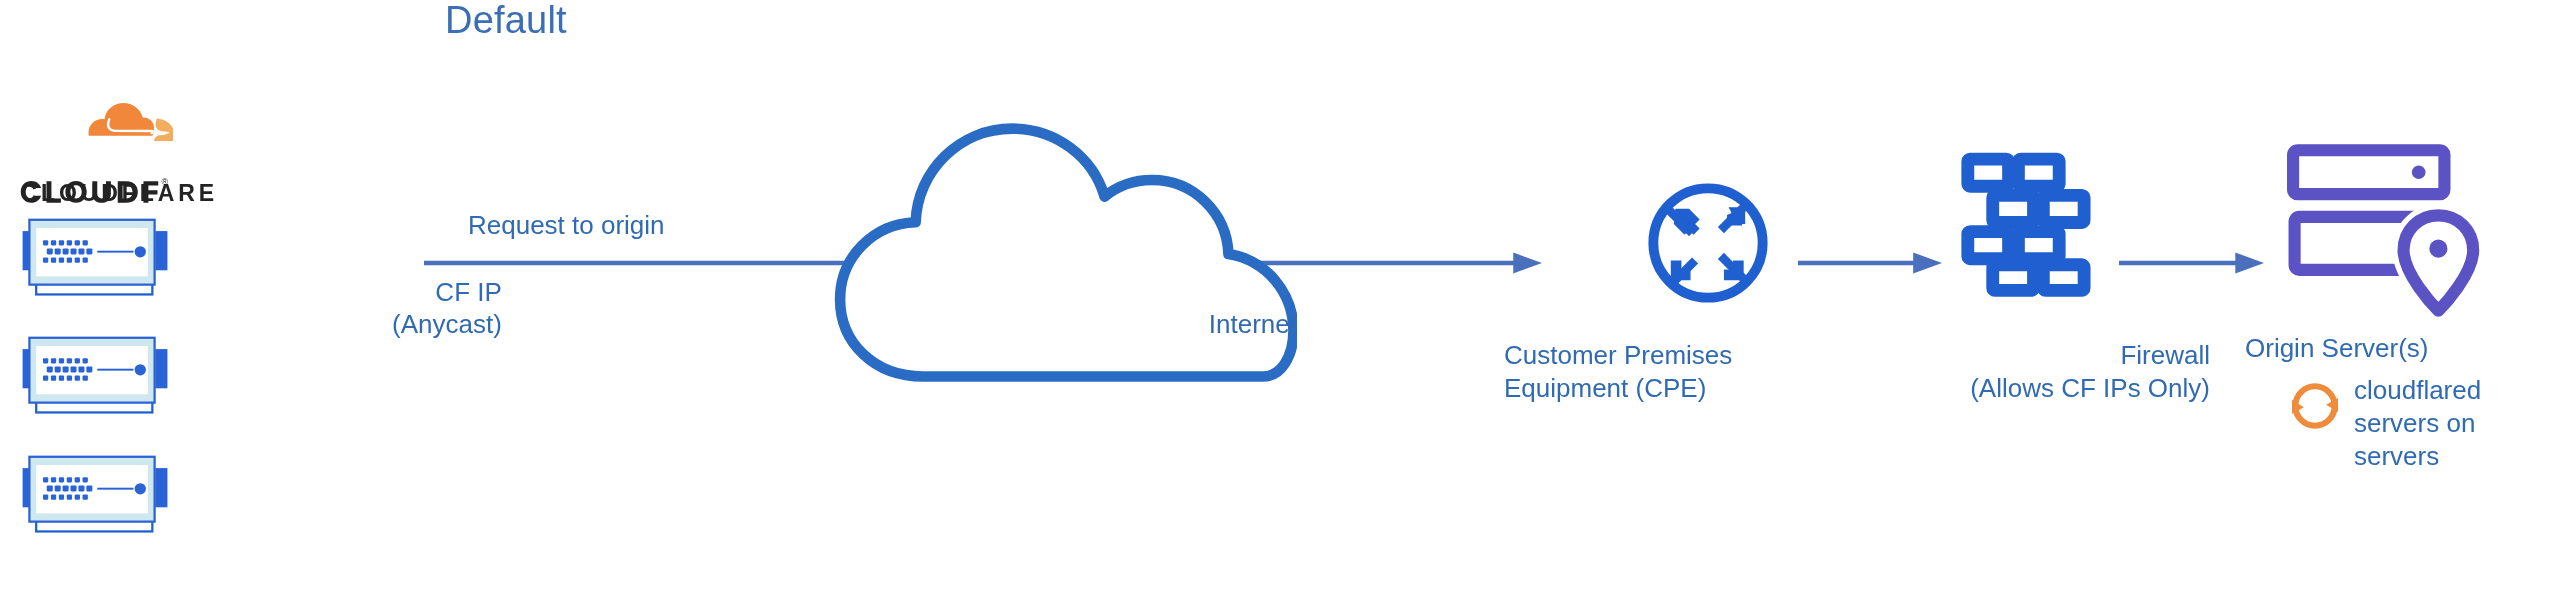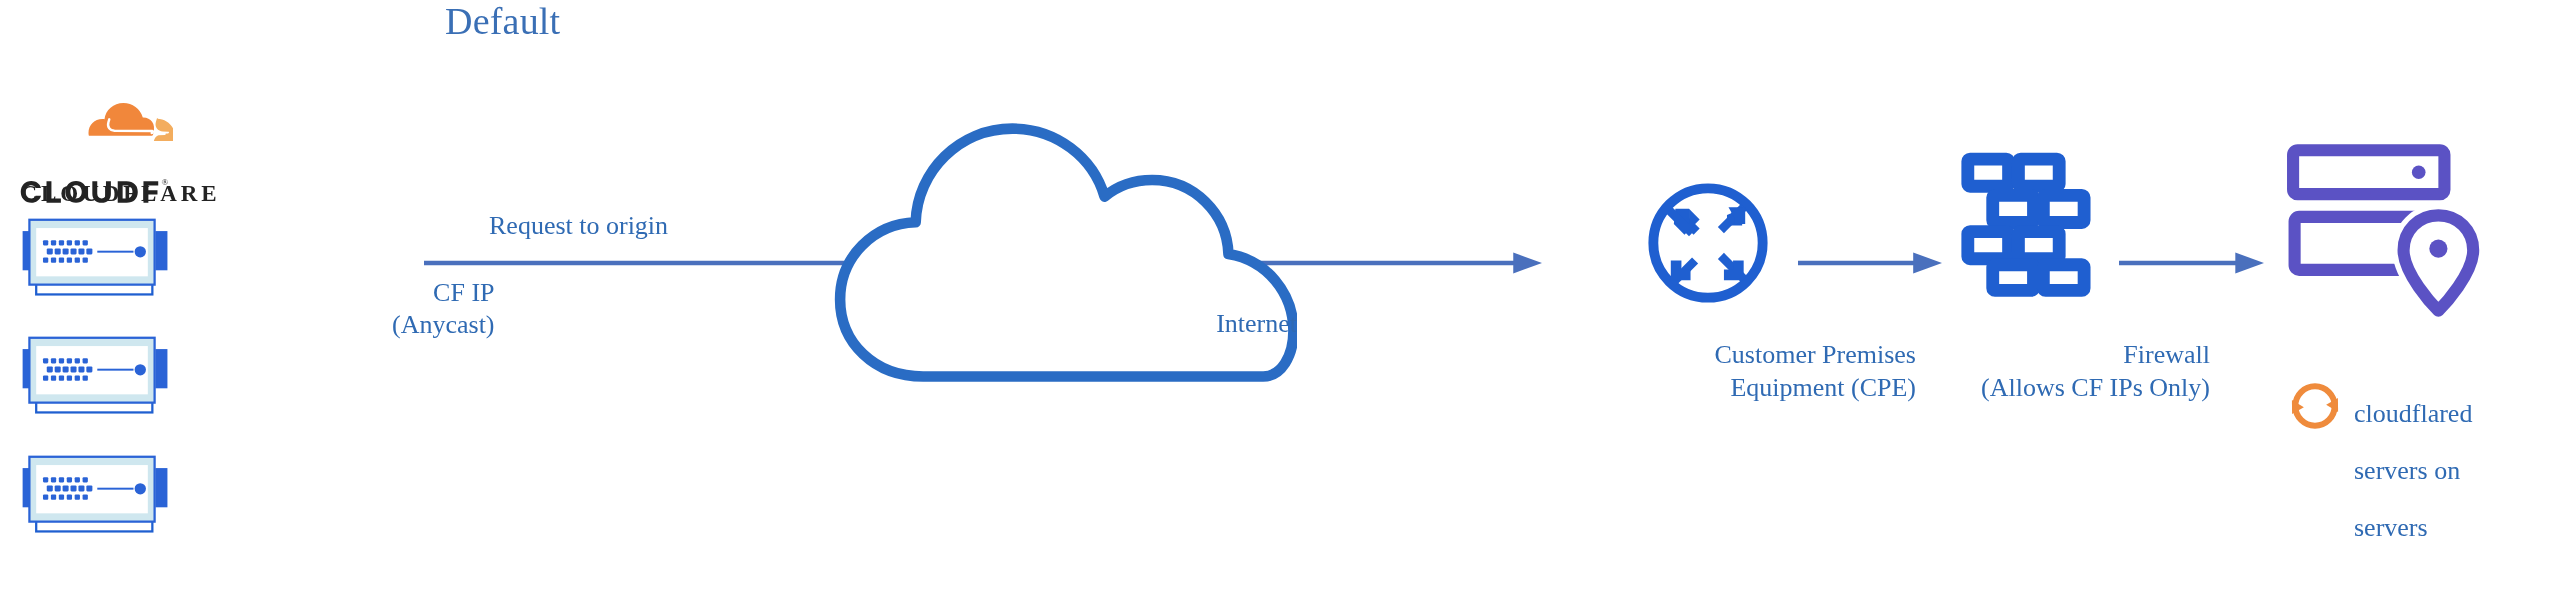--- a/index.html
+++ b/index.html
@@ -2,21 +2,21 @@
 <html style="font-size:12px"><head>
 <meta charset="utf-8">
 <style>
   html,body{margin:0;padding:0;}
   body{
     width:2576px;height:614px;
     background:#ffffff;
     font-family:"Liberation Sans","DejaVu Sans",sans-serif;
     position:relative;overflow:hidden;
   }
-  .stage{position:absolute;left:0;top:0;width:2176px;height:614px;font-family:Liberation Serif, serif;}
+  .stage{position:absolute;left:0;top:0;width:2176px;height:614px;}
   .abs{position:absolute;}
 
   
   #diagram-title{
     left:445px;top:-1.5px;
     font-size:38px;
     color:#3a6fb5;
     letter-spacing:0.2px;
     white-space:nowrap;
   }
@@ -33,45 +33,45 @@
   #router-unit-3{left:12px;top:453px;}
 
   
   .flow-arrow{height:30px;}
   #arrow-origin-request{left:424px;top:248px;width:1118px;}
   #arrow-cpe-firewall{left:1798px;top:248px;width:144px;}
   #arrow-firewall-origin{left:2119px;top:248px;width:145px;}
 
   
   .lbl{color:#2f6ab3;white-space:pre;line-height:1.22;}
-  #label-request-to-origin{left:468px;top:210px;font-size:26px;margin-left:21px;}
+  #label-request-to-origin{left:468px;top:210px;font-size:26px;}
   #label-cf-ip{left:392px;top:277px;font-size:26px;text-align:right;}
 
   
   #internet-cloud{left:832px;top:112px;width:465px;height:272px;}
   #internet-cloud-label{
     left:832px;top:309px;width:465px;
     text-align:right;font-size:26px;color:#2f6ab3;
   }
 
   
   #cpe-icon{left:1645px;top:180px;width:126px;height:126px;}
-  #cpe-label{left:1560px;top:339px;width:356px;text-align:right;font-size:26px;color:#2f6ab3;line-height:1.26;}
+  #cpe-label{left:1504px;top:339px;width:356px;text-align:left;font-size:26px;color:#2f6ab3;line-height:1.26;}
 
   
   #firewall-icon{left:1958px;top:150px;width:148px;height:148px;}
   #firewall-label{left:1854px;top:339px;width:356px;text-align:right;font-size:26px;color:#2f6ab3;line-height:1.26;}
 
   
   #origin-server-icon{left:2284px;top:141px;width:224px;height:179px;}
   #origin-server-label{left:2245px;top:333px;width:303px;text-align:left;font-size:26px;color:#2f6ab3;}
 
   #cloudflared-refresh-icon{left:2287px;top:378px;width:56px;height:56px;}
   #cloudflared-note{left:2354px;top:374px;width:212px;font-size:26px;color:#2f6ab3;line-height:1.26;}
-  #cloudflared-note span{display:block;margin-top:24px;}
+  #cloudflared-note span{display:block;}
 </style>
 </head>
 <body>
 
 <div class="stage">
 
   <div class="abs" id="diagram-title">Default</div>
 
   <div class="abs" id="cloudflare-logo">
     <svg id="cf-mark" viewBox="0 0 112 72">
@@ -260,20 +260,21 @@
 
     <rect x="12" y="12" width="200" height="58" rx="6" fill="#ffffff" stroke="#5b52c4" stroke-width="16"></rect>
     <circle cx="178" cy="41" r="9" fill="#5b52c4"></circle>
 
     <path d="M20 100 h160 a6 6 0 0 1 6 6 v58 a6 6 0 0 1 -6 6 H20 a6 6 0 0 1 -6 -6 v-58 a6 6 0 0 1 6 -6 z" fill="#ffffff" stroke="#5b52c4" stroke-width="16"></path>
 
     <path d="M204 94 c-28 0 -50 22 -50 50 c0 34 42 78 50 86 c8 -8 50 -52 50 -86 c0 -28 -22 -50 -50 -50 z" fill="#ffffff" stroke="#ffffff" stroke-width="22"></path>
     <path d="M204 98 c-26 0 -46 20 -46 46 c0 31 38 72 46 80 c8 -8 46 -49 46 -80 c0 -26 -20 -46 -46 -46 z" fill="#ffffff" stroke="#5b52c4" stroke-width="16" stroke-linejoin="round"></path>
     <circle cx="204" cy="142" r="12" fill="#5b52c4"></circle>
   </svg>
+  <div class="abs" id="origin-server-label">Origin Server(s)</div>
 
   <svg class="abs" id="cloudflared-refresh-icon" viewBox="0 0 74 74">
     <g fill="none" stroke="#ef8b3c" stroke-width="8" stroke-linecap="butt">
       <path d="M11 37 a26 26 0 0 1 52 0"></path>
       <path d="M63 37 a26 26 0 0 1 -52 0"></path>
     </g>
     <polygon points="63,28 72,44 54,44" fill="#ef8b3c" transform="rotate(150 63 37)"></polygon>
     <polygon points="11,46 2,30 20,30" fill="#ef8b3c" transform="rotate(150 11 37)"></polygon>
   </svg>
   <div class="abs" id="cloudflared-note">

